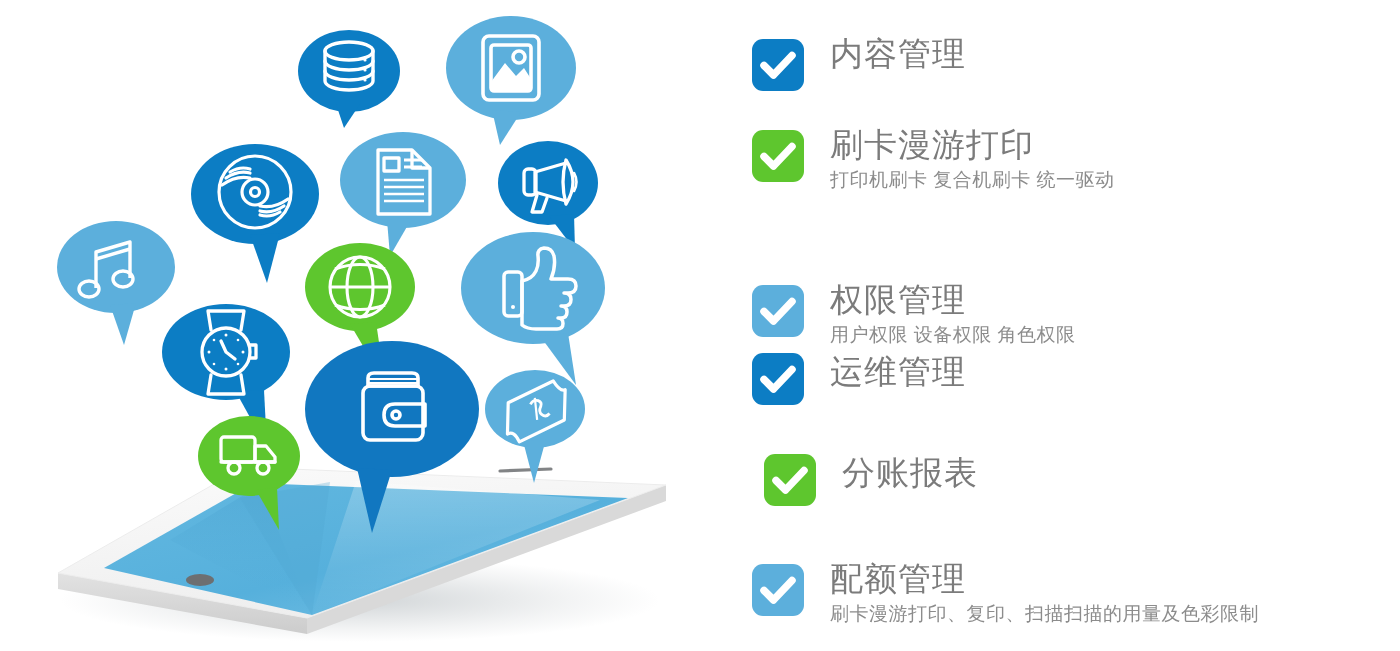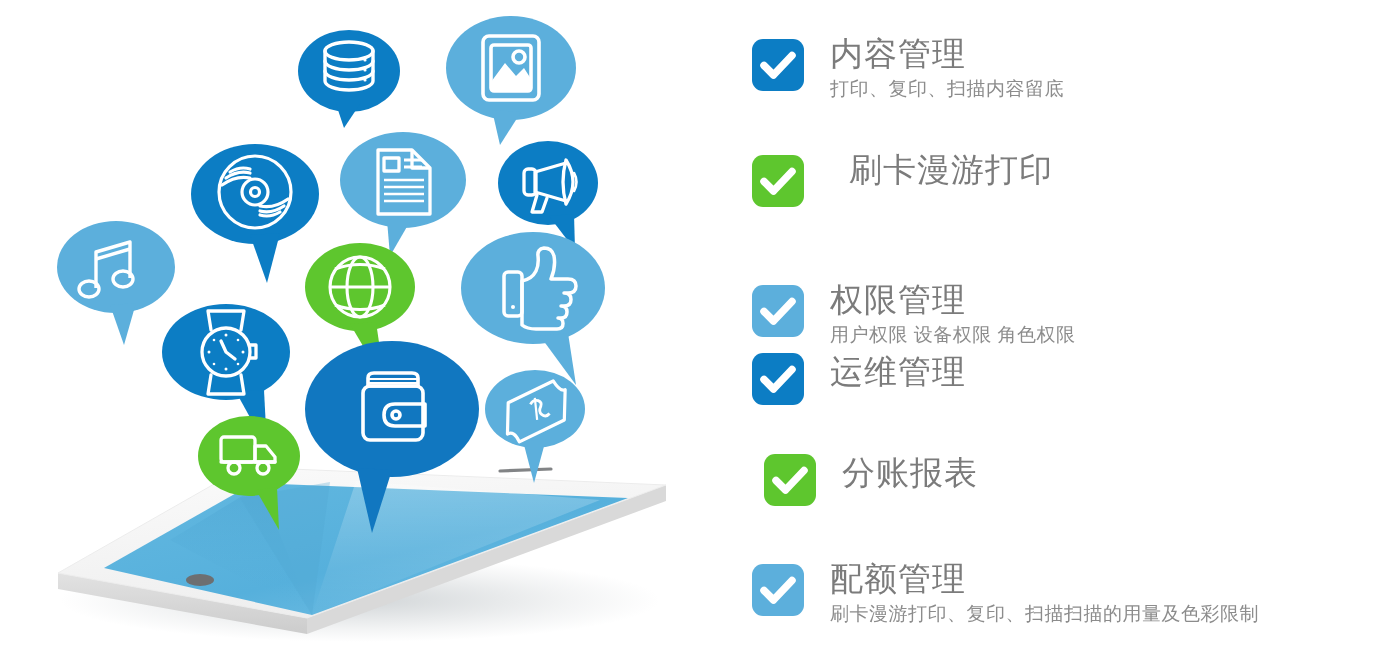--- a/index.html
+++ b/index.html
@@ -294,33 +294,33 @@
 
   <div class="feature-row" style="top:34px;">
     <div class="check-box">
       <svg viewBox="0 0 52 52">
         <rect x="0" y="0" width="52" height="52" rx="11" fill="#0c7dc4"></rect>
         <path d="M12 26.5 L21.5 36 L40 16.5" fill="none" stroke="#ffffff" stroke-width="7.5" stroke-linecap="round" stroke-linejoin="round"></path>
       </svg>
     </div>
     <div class="feature-text">
       <div class="feature-title">内容管理</div>
-      <div class="feature-sub">打印、复印、扫描内容留底</div>
-    </div>
-  </div>
-
-  <div class="feature-row" style="top:150px;gap:19px;">
+    </div>
+  </div>
+
+  <div class="feature-row" style="top:125px;">
     <div class="check-box">
       <svg viewBox="0 0 52 52">
         <rect x="0" y="0" width="52" height="52" rx="11" fill="#5ec62e"></rect>
         <path d="M12 26.5 L21.5 36 L40 16.5" fill="none" stroke="#ffffff" stroke-width="7.5" stroke-linecap="round" stroke-linejoin="round"></path>
       </svg>
     </div>
     <div class="feature-text">
       <div class="feature-title">刷卡漫游打印</div>
+      <div class="feature-sub">打印机刷卡  复合机刷卡  统一驱动</div>
     </div>
   </div>
 
   <div class="feature-row" style="top:236px;margin-top:44px;">
     <div class="check-box">
       <svg viewBox="0 0 52 52">
         <rect x="0" y="0" width="52" height="52" rx="11" fill="#5cafdc"></rect>
         <path d="M12 26.5 L21.5 36 L40 16.5" fill="none" stroke="#ffffff" stroke-width="7.5" stroke-linecap="round" stroke-linejoin="round"></path>
       </svg>
     </div>

